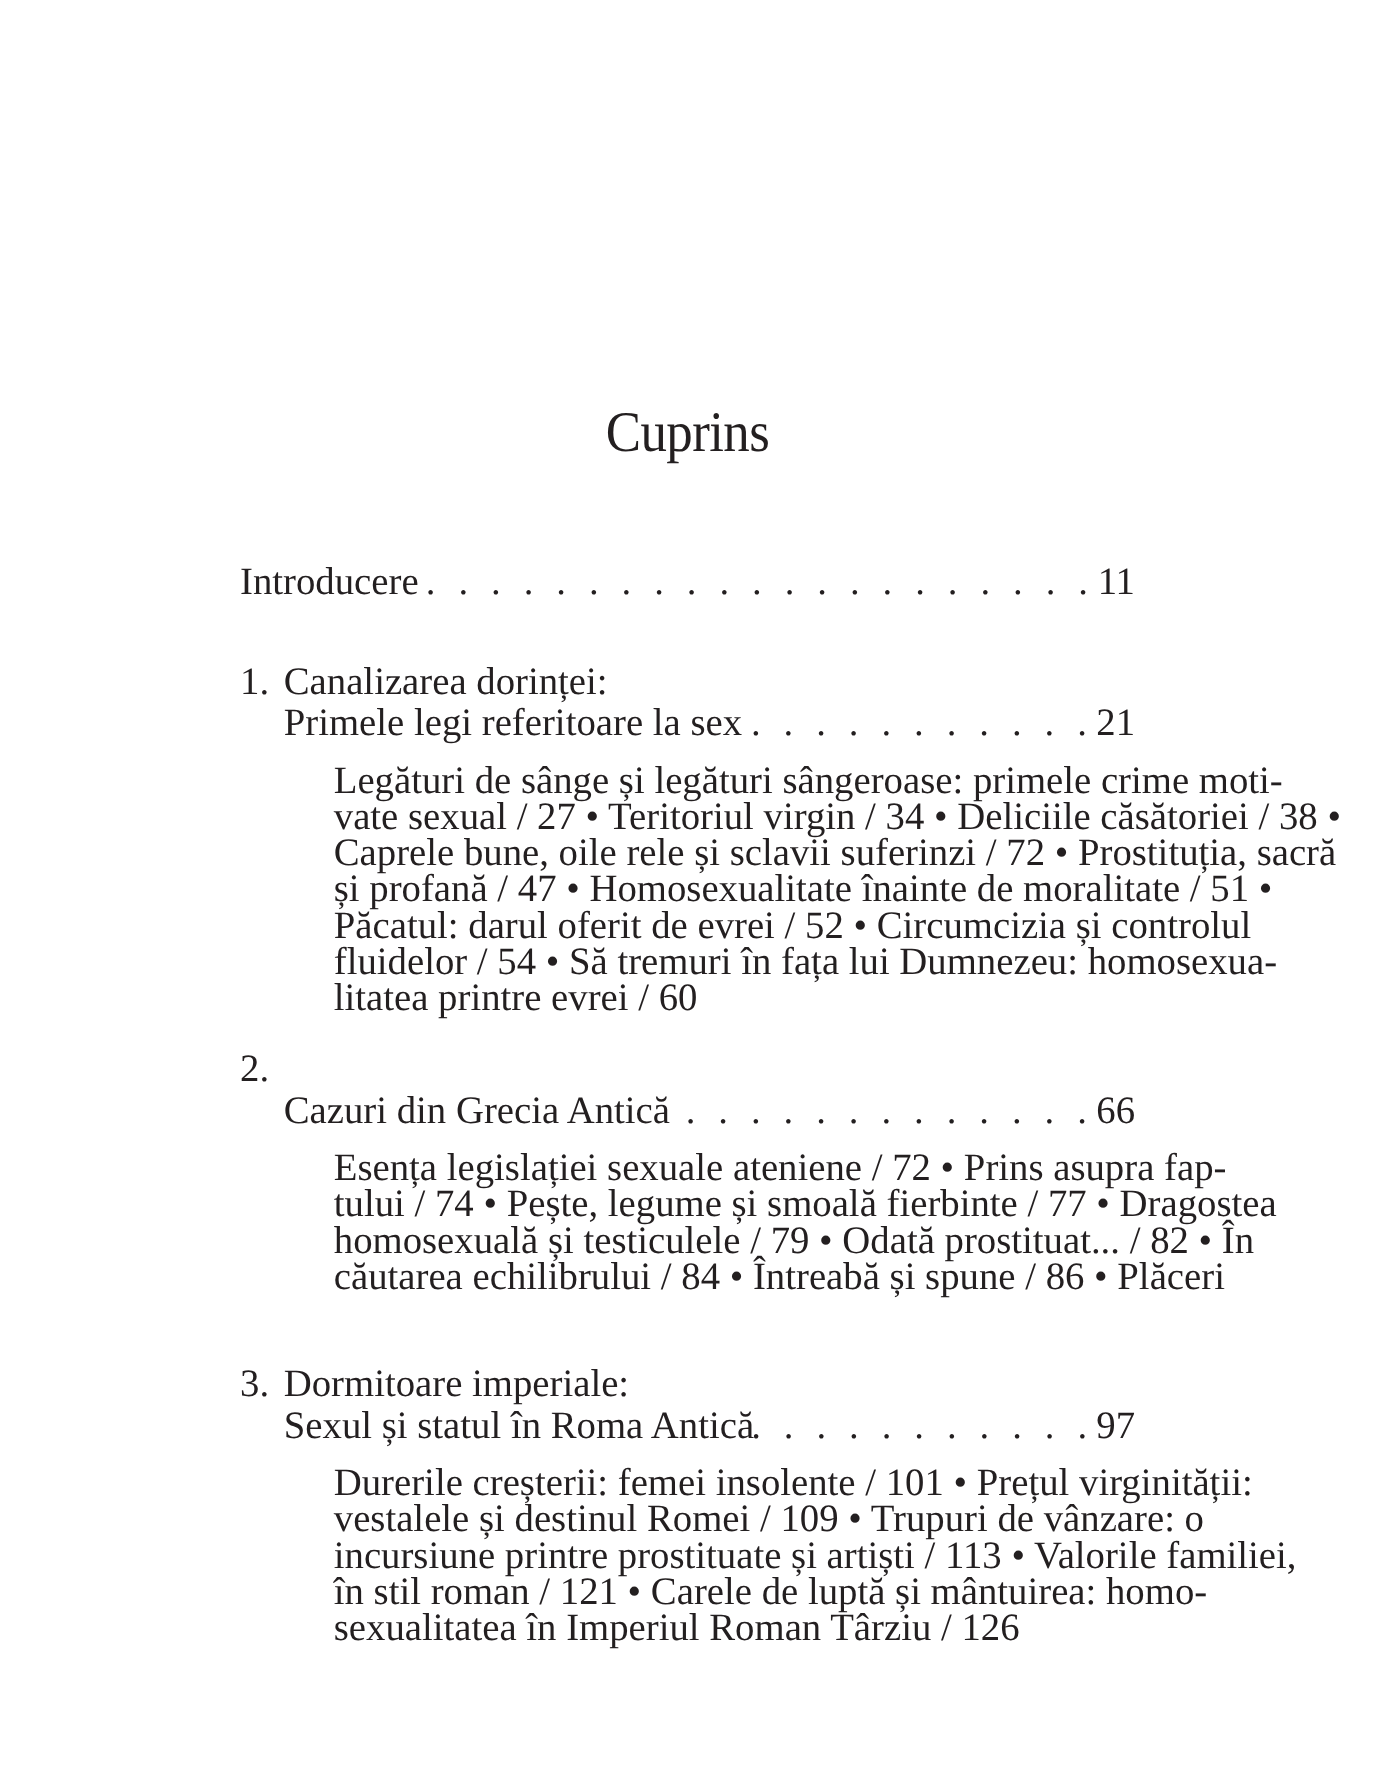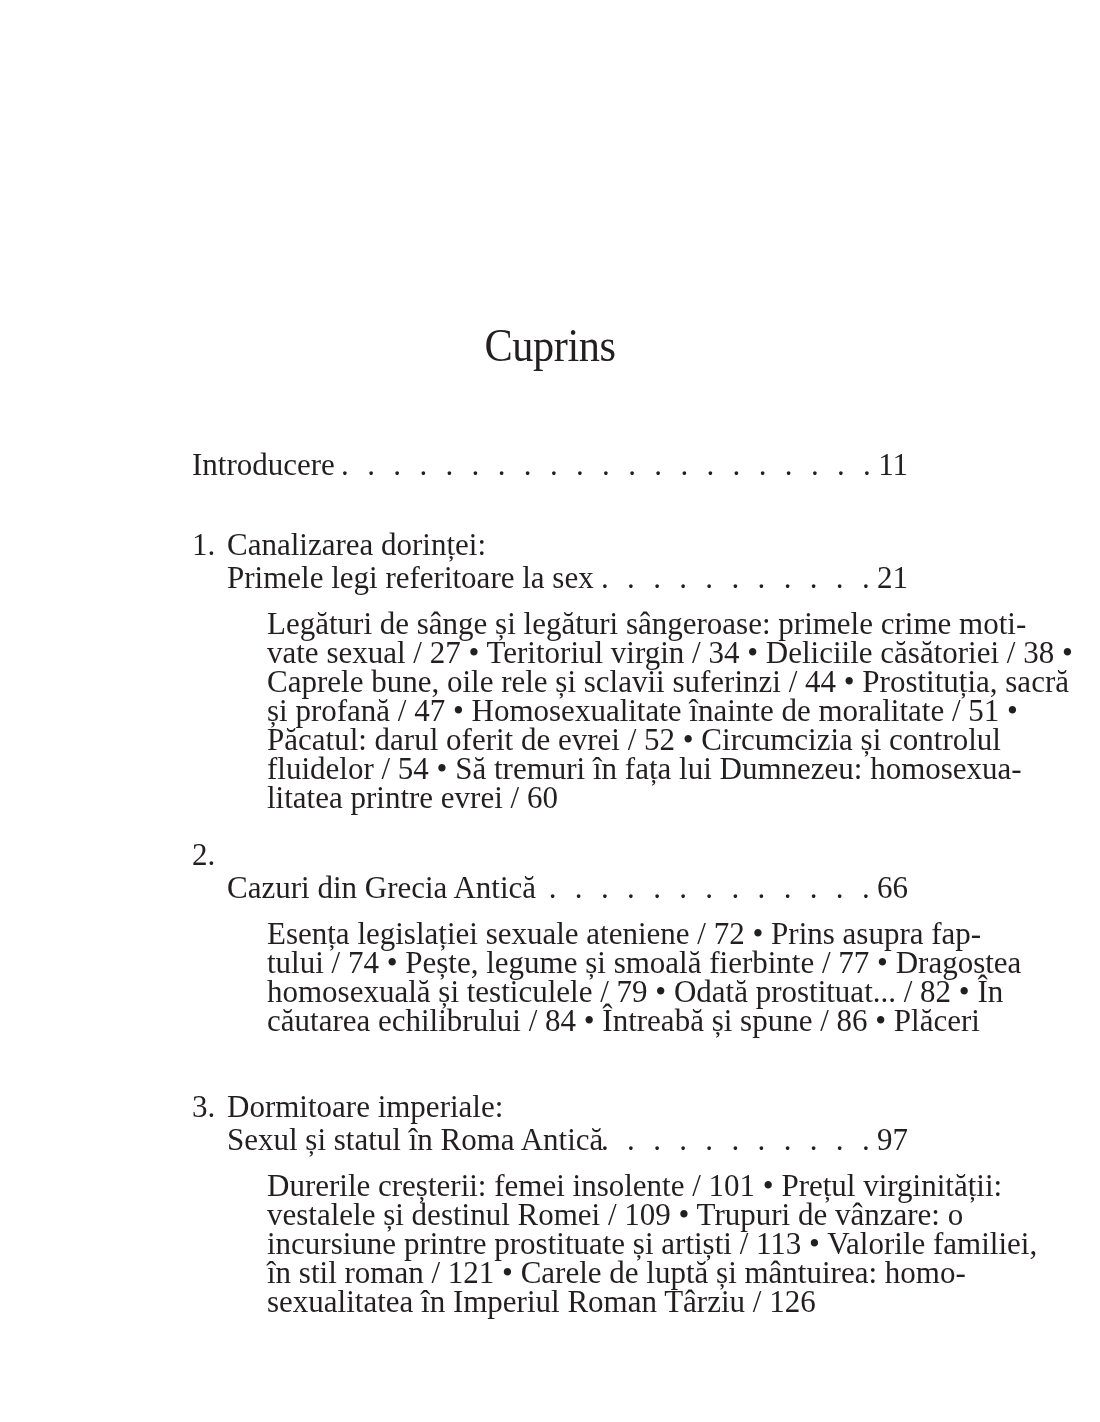--- a/index.html
+++ b/index.html
@@ -114,21 +114,21 @@
       <span>Canalizarea dorinței:</span>
     </div>
     <div class="row chap-body">
       <span class="entry-title">Primele legi referitoare la sex</span>
       <span class="leader">. . . . . . . . . . . . . . . . . . . . . . . . . . . . . . . . . . . . . . . . . . . . . . . . . . . . . . . . . . . . . . . . . . . . . . . . . . . . . . . . </span>
       <span class="page-num">21</span>
     </div>
     <div class="subentries">
         <div class="sub-line">Legături de sânge și legături sângeroase: primele crime moti-</div>
         <div class="sub-line">vate sexual / 27 • Teritoriul virgin / 34 • Deliciile căsătoriei / 38 •</div>
-        <div class="sub-line">Caprele bune, oile rele și sclavii suferinzi / 44 • Prostituția, sacră</div>
+        <div class="sub-line">Caprele bune, oile rele și sclavii suferinzi / 72 • Prostituția, sacră</div>
         <div class="sub-line">și profană / 47 • Homosexualitate înainte de moralitate / 51 •</div>
         <div class="sub-line">Păcatul: darul oferit de evrei / 52 • Circumcizia și controlul</div>
         <div class="sub-line">fluidelor / 54 • Să tremuri în fața lui Dumnezeu: homosexua-</div>
         <div class="sub-line last">litatea printre evrei / 60</div>
       </div>
   </div>
 
   <div class="chapter" style="top:390px;">
     <div class="chap-head">
       <span class="chap-num">2.</span>

